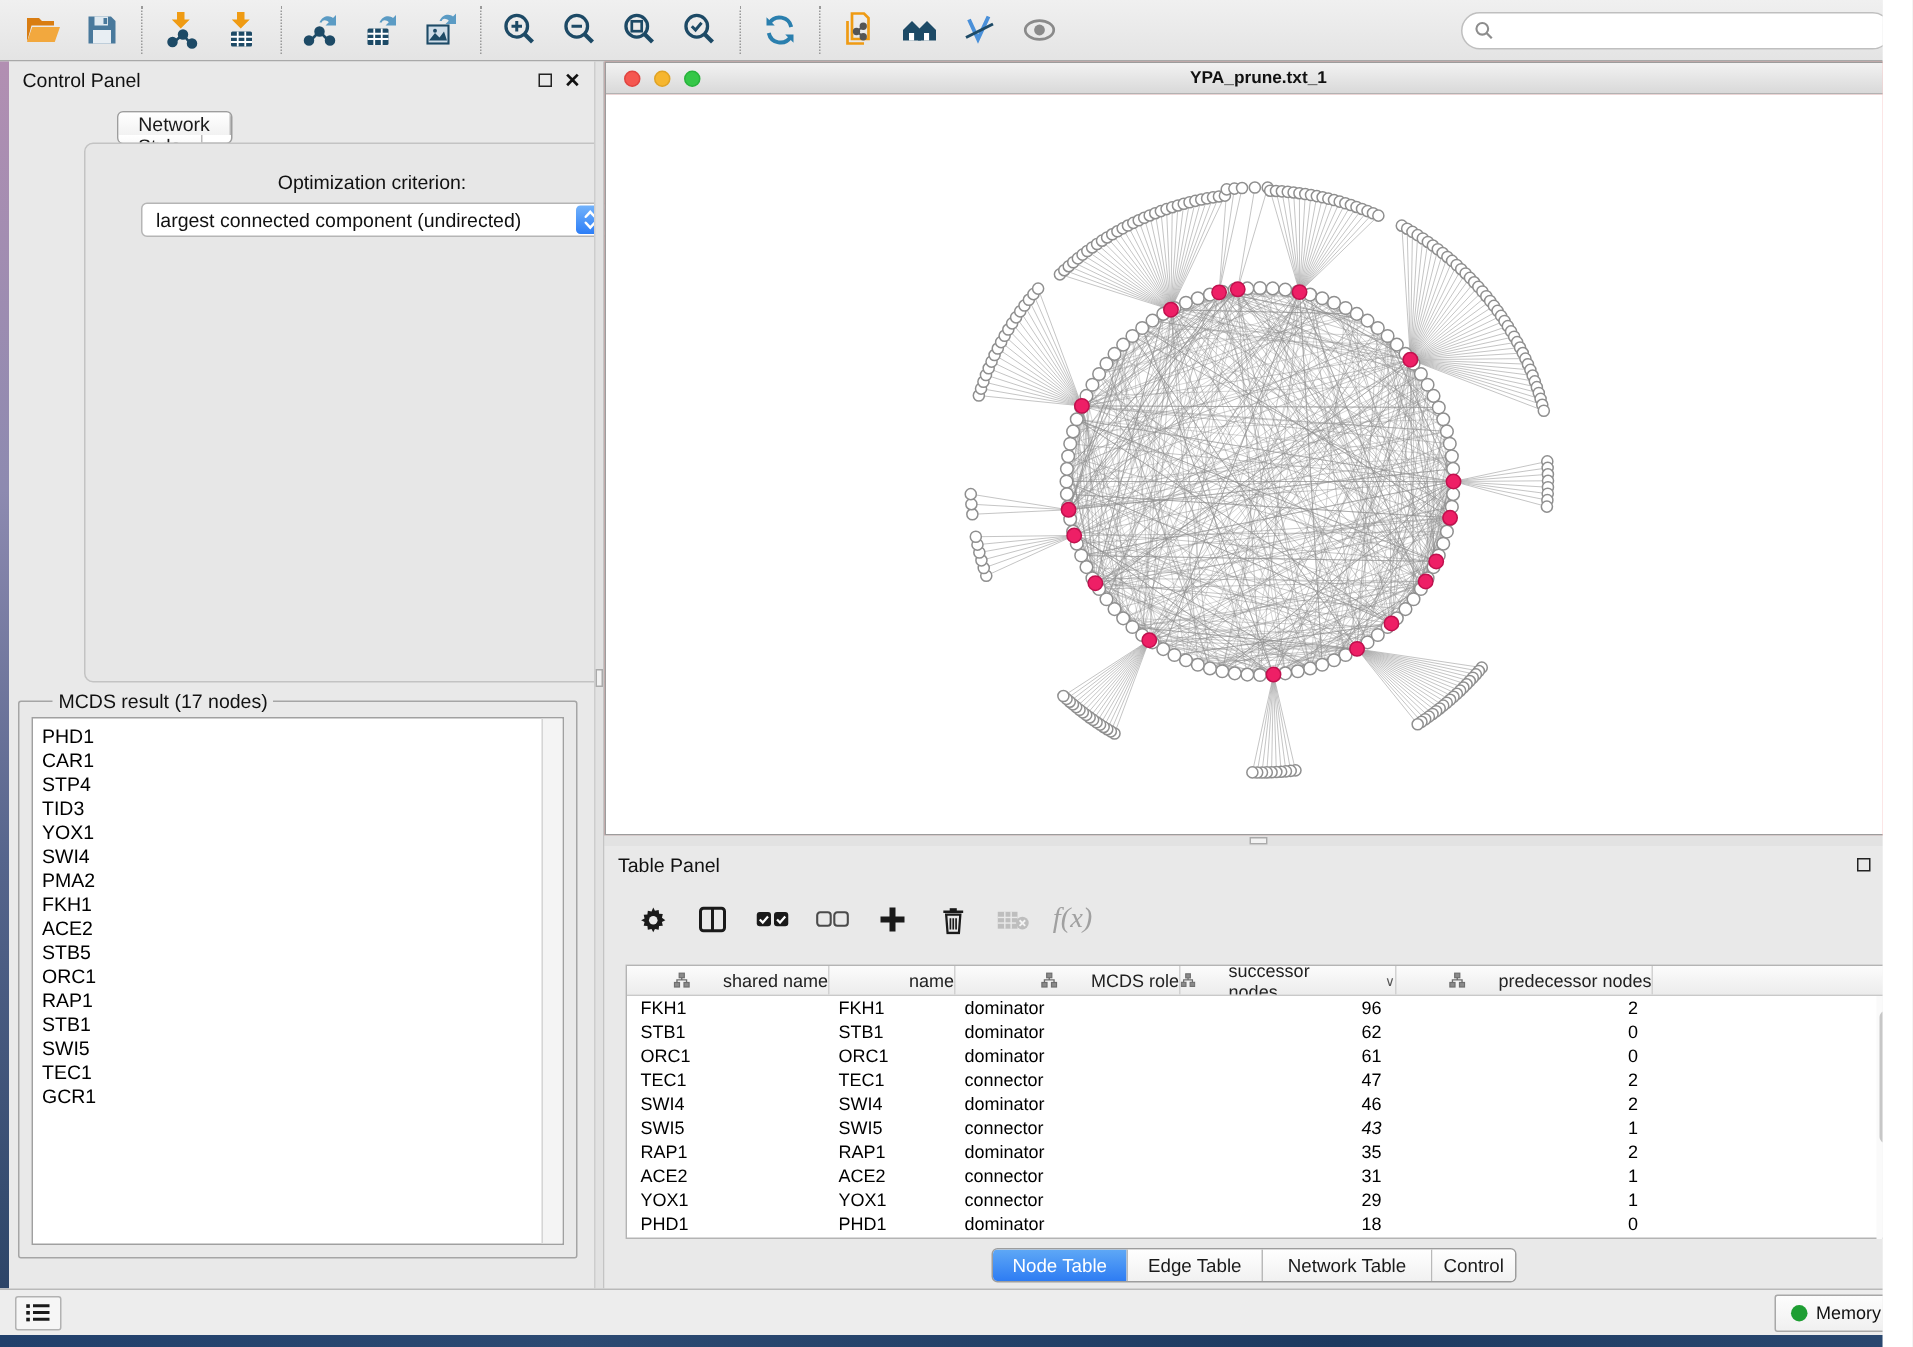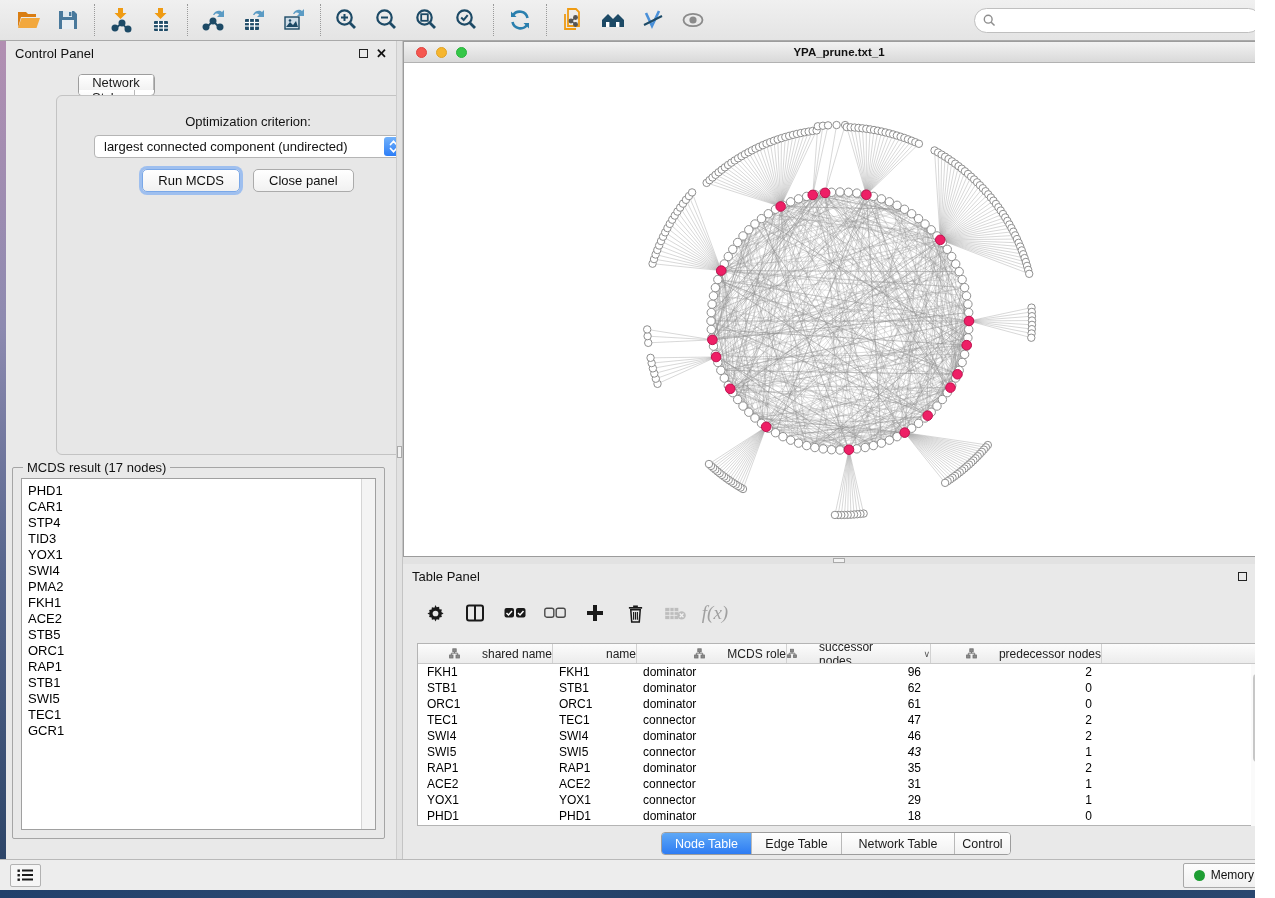--- a/index.html
+++ b/index.html
@@ -56,21 +56,21 @@
   .sel-stepper { width:19px; height:19px; margin-right:2px; border-radius:3px;
     background:linear-gradient(#72b2fb,#2d7ef7); display:flex; flex-direction:column; align-items:center; justify-content:center; }
   .sel-stepper svg { width:11px; height:15px; }
   .btn-row { position:absolute; left:0; top:73px; width:100%; display:flex; justify-content:center; gap:13px; }
   .mac-btn { height:23px; padding:0 15px; background:linear-gradient(#ffffff,#f1f1f1); border:1px solid #ababab;
     border-radius:5px; font-size:13px; color:#111; display:flex; align-items:center; cursor:pointer; }
   .mac-btn.focused { box-shadow:0 0 0 3px rgba(110,165,245,.6); border-color:#7aa8e8; }
 
   .result-group { position:absolute; left:6px; top:426px; width:373px; height:372px;
     border:1px solid #a5a5a5; border-radius:2px; }
-  .result-legend { position:absolute; left:10px; top:-8px; background:#e9e9e9; padding:0 4px; font-size:13px; color:#111; }
+  .result-legend { position:absolute; left:22px; top:-8px; background:#e9e9e9; padding:0 4px; font-size:13px; color:#111; }
   .result-list { position:absolute; left:8px; top:10px; right:8px; bottom:8px; background:#fff;
     border:1px solid #a0a0a0; overflow:hidden; font-size:13px; color:#000; }
   .result-items { position:absolute; left:6px; top:4px; right:20px; line-height:16px; }
   .result-scroll { position:absolute; right:0; top:0; bottom:0; width:14px; background:#f4f4f4; border-left:1px solid #d5d5d5; }
 
   
   .v-splitter { position:absolute; left:396px; top:41px; width:7px; height:818px; background:#e2e2e2;
     border-left:1px solid #cdcdcd; border-right:1px solid #c4c4c4; cursor:col-resize; }
   .v-handle { position:absolute; left:0px; top:405px; width:5px; height:12px; background:#f2f2f2; border:1px solid #aaa; }
   .right-area { position:absolute; left:403px; top:41px; width:872px; height:818px; }
@@ -313,24 +313,20 @@
     <div class="tab-content">
       <div class="crit-label">Optimization criterion:</div>
       <div class="crit-select">
         <span class="sel-text">largest connected component (undirected)</span>
         <span class="sel-stepper">
           <svg viewBox="0 0 11 15">
               <path d="M2.5 5.5 L5.5 2.2 L8.5 5.5" fill="none" stroke="#fff" stroke-width="1.7" stroke-linecap="round"></path>
               <path d="M2.5 9.5 L5.5 12.8 L8.5 9.5" fill="none" stroke="#fff" stroke-width="1.7" stroke-linecap="round"></path>
             </svg>
         </span>
-      </div>
-      <div class="btn-row">
-        <div class="mac-btn focused">Run MCDS</div>
-        <div class="mac-btn">Close panel</div>
       </div>
     </div>
     <div class="result-group">
       <div class="result-legend">MCDS result (17 nodes)</div>
       <div class="result-list">
         <div class="result-items" id="result-items">
             <div>PHD1</div>
             <div>CAR1</div>
             <div>STP4</div>
             <div>TID3</div>

